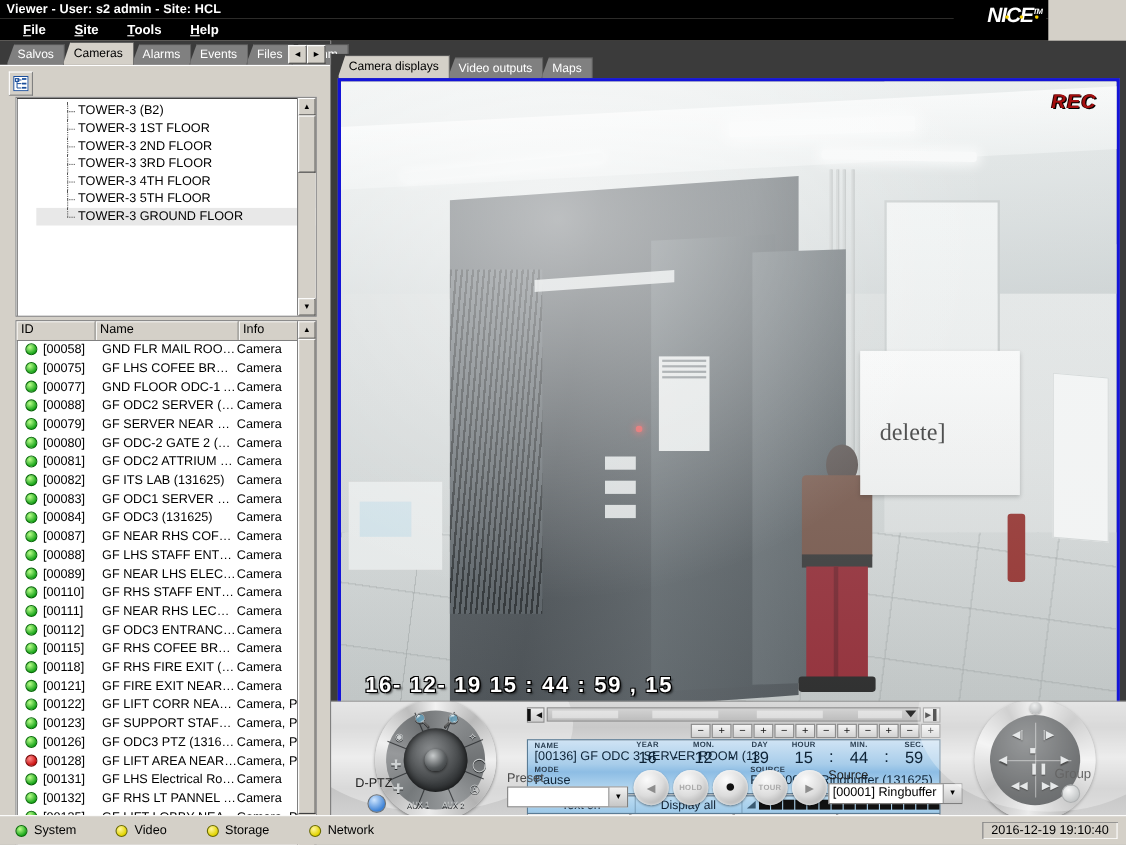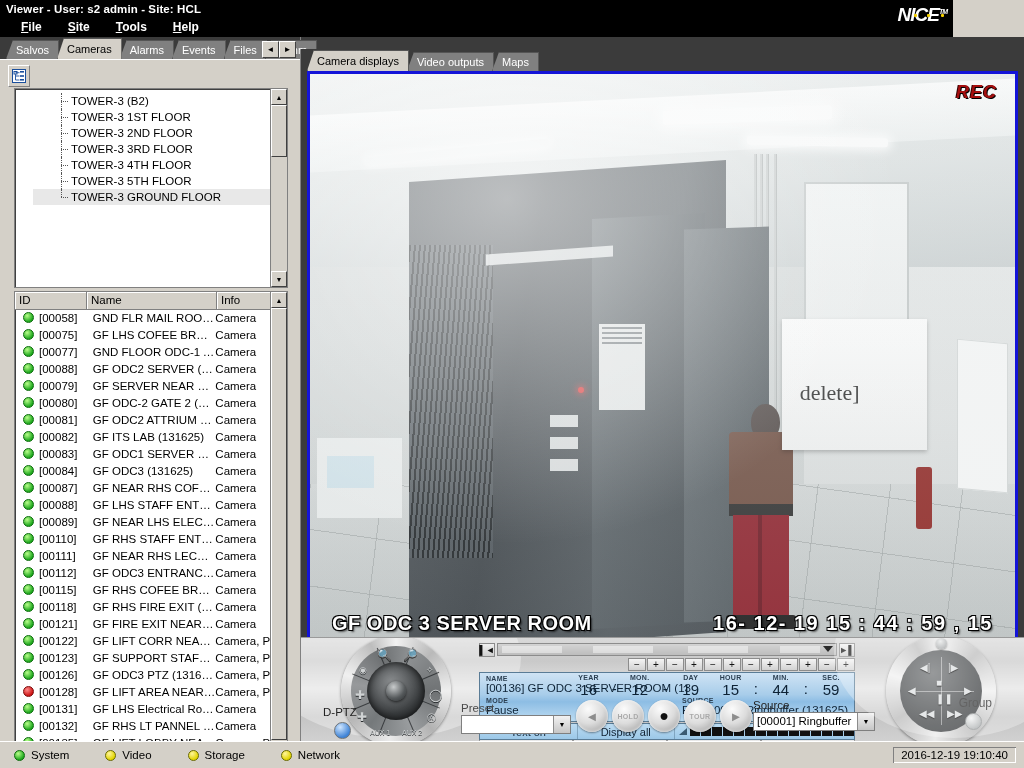--- a/index.html
+++ b/index.html
@@ -615,21 +615,20 @@
           <div class="sc-person-belt"></div>
           <div class="sc-person-legs"></div>
           <div class="sc-shoes"></div>
           <div class="sc-board">
             <span>delete]</span>
           </div>
           <div class="sc-haze"></div>
         </div>
         <div class="rec">REC</div>
         <div class="osd">
-          <span>GF ODC 3 SERVER ROOM</span>
           <span class="ts">16- 12- 19   15 : 44 : 59 , 15</span>
         </div>
       </div>
     </div>
 
     <div class="ctlbar">
 
       <div class="wheel left">
         <div class="ring"></div>
         <div class="seg"></div>

